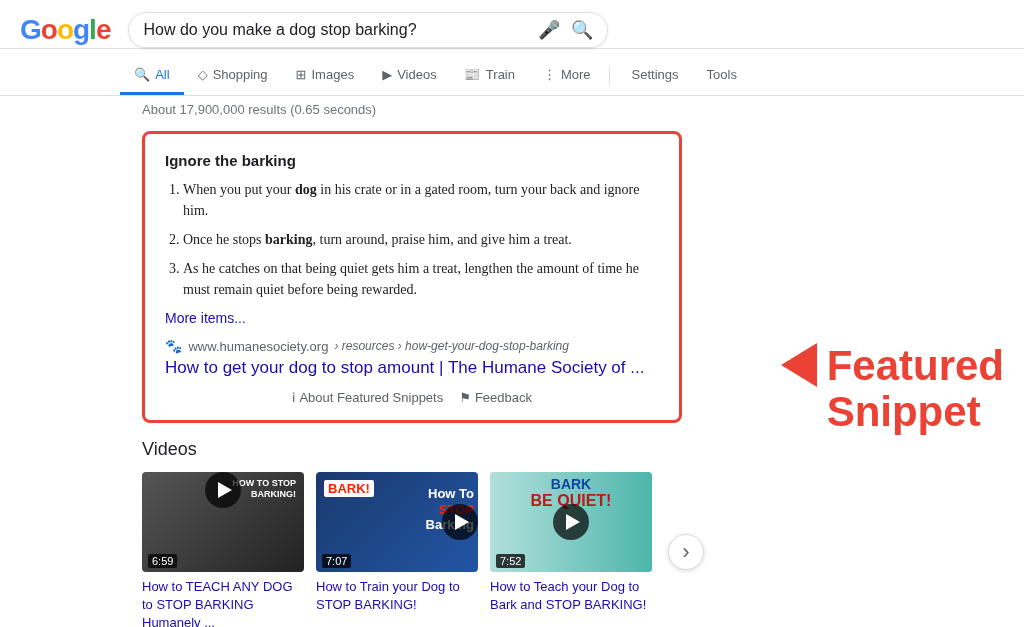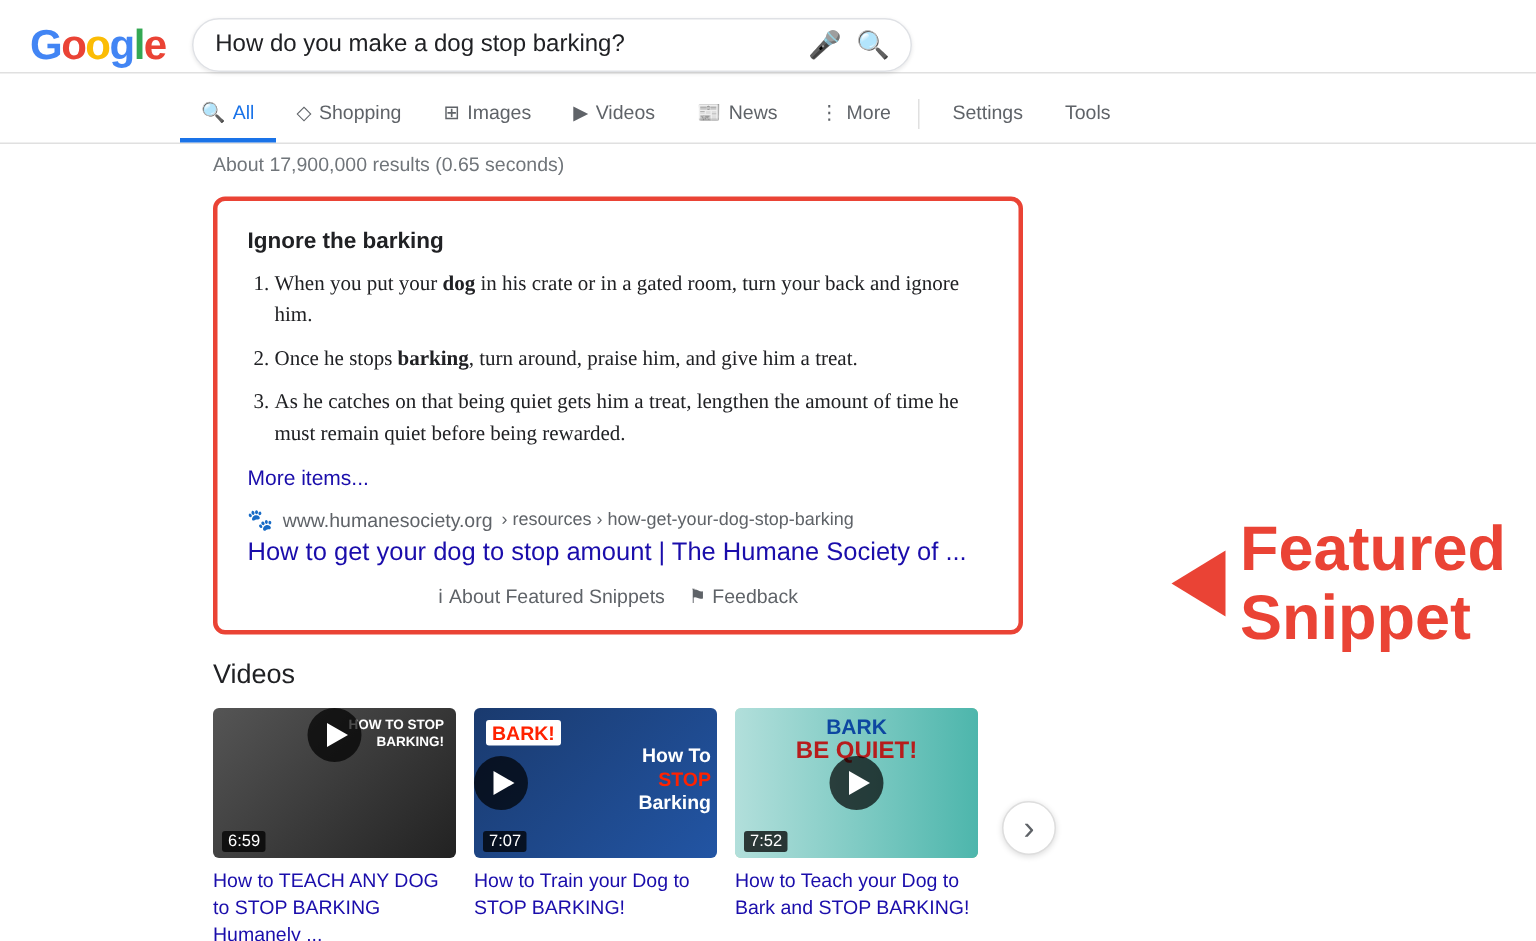--- a/index.html
+++ b/index.html
@@ -187,21 +187,21 @@
     .annotation-col {
       display: flex;
       flex-direction: column;
       align-items: flex-start;
       justify-content: center;
       padding-top: 20px;
       min-width: 220px;
     }
     .annotation-arrow-row {
       display: flex;
-      align-items: center;
+      align-items: flex-start;
       gap: 10px;
       margin-bottom: 6px;
     }
     .annotation-text {
       font-size: 42px;
       font-weight: bold;
       color: #EA4335;
       line-height: 1.1;
     }
     .arrow-left {
@@ -298,20 +298,21 @@
       content: '›';
       font-size: 22px;
       color: #5f6368;
       line-height: 1;
     }
 
     
     .source-path {
       font-size: 12px;
       color: #5f6368;
+      font-style: italic;
     }
   </style>
 </head>
 <body>
 
 <div class="header">
   <div class="logo">
     <span>G</span><span>o</span><span>o</span><span>g</span><span>l</span><span>e</span>
   </div>
   <div class="search-bar-wrap">
@@ -337,21 +338,21 @@
     <div class="nav-tab">
       <span>⊞</span>
       <span>Images</span>
     </div>
     <div class="nav-tab">
       <span>▶</span>
       <span>Videos</span>
     </div>
     <div class="nav-tab">
       <span>📰</span>
-      <span>News</span>
+      <span>Train</span>
     </div>
     <div class="nav-tab">
       <span>⋮</span>
       <span>More</span>
     </div>
     <div class="nav-divider"></div>
     <div class="nav-tab nav-settings">
       <span>Settings</span>
     </div>
     <div class="nav-tab">
@@ -407,23 +408,23 @@
               <div style="position:absolute;top:6px;right:8px;color:white;font-size:9px;font-weight:bold;text-align:right;line-height:1.2;">HOW TO STOP<br>BARKING!</div>
               <div class="play-btn"></div>
             </div>
             <div class="video-duration">6:59</div>
           </div>
           <div class="video-title">How to TEACH ANY DOG to STOP BARKING Humanely ...</div>
         </div>
 
         <div class="video-card">
           <div class="video-thumb thumb-2">
-            <div style="position:absolute;top:0;left:0;width:100%;height:100%;display:flex;align-items:center;justify-content:flex-start;">
+            <div style="position:absolute;top:0;left:0;width:100%;height:100%;display:flex;align-items:center;justify-content:flex-end;">
               <div style="position:absolute;top:8px;left:8px;color:#ff2200;font-size:13px;font-weight:bold;background:white;padding:1px 4px;border-radius:2px;">BARK!</div>
-              <div style="position:absolute;top:24px;right:4px;color:white;font-size:13px;font-weight:bold;text-align:right;line-height:1.2;">How To<br><span style="color:#ff2200;">STOP</span><br>Barking</div>
+              <div style="position:absolute;top:14px;right:4px;color:white;font-size:13px;font-weight:bold;text-align:right;line-height:1.2;">How To<br><span style="color:#ff2200;">STOP</span><br>Barking</div>
               <div class="play-btn"></div>
             </div>
             <div class="video-duration">7:07</div>
           </div>
           <div class="video-title">How to Train your Dog to STOP BARKING!</div>
         </div>
 
         <div class="video-card">
           <div class="video-thumb thumb-3">
             <div style="position:absolute;top:0;left:0;width:100%;height:100%;display:flex;align-items:center;justify-content:center;background:linear-gradient(to right, #b2dfdb 0%, #80cbc4 50%, #4db6ac 100%);">

